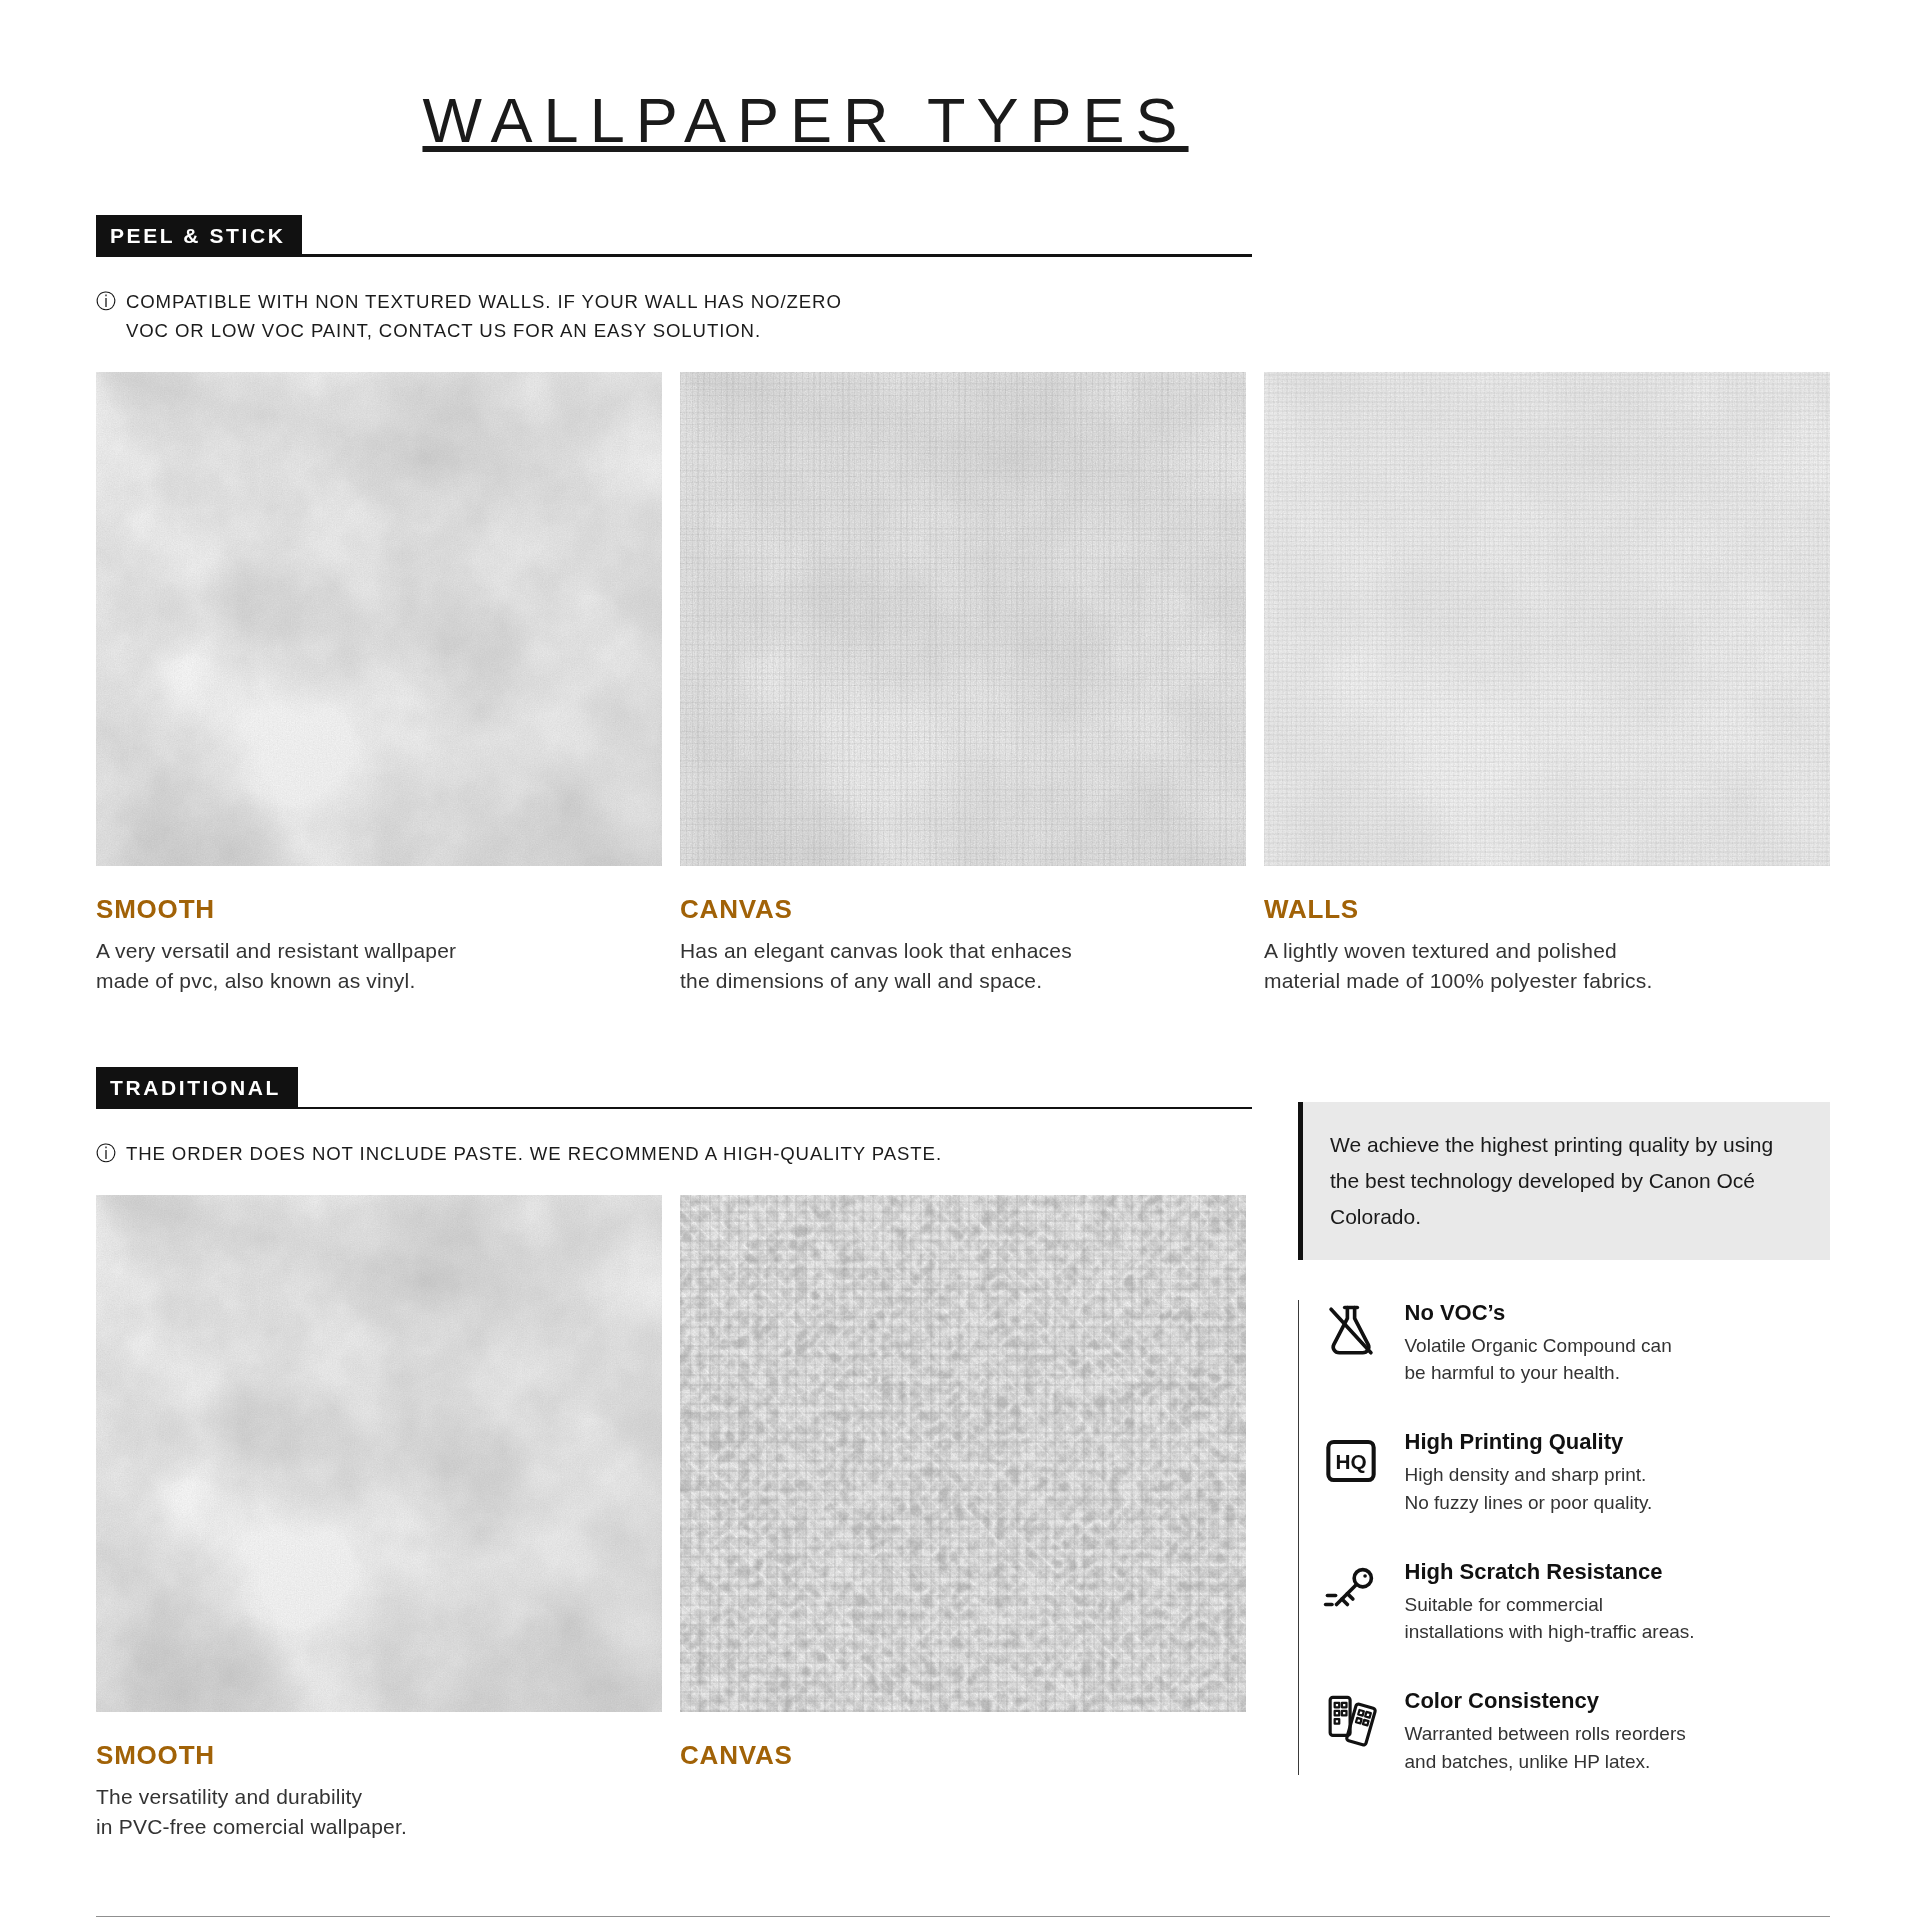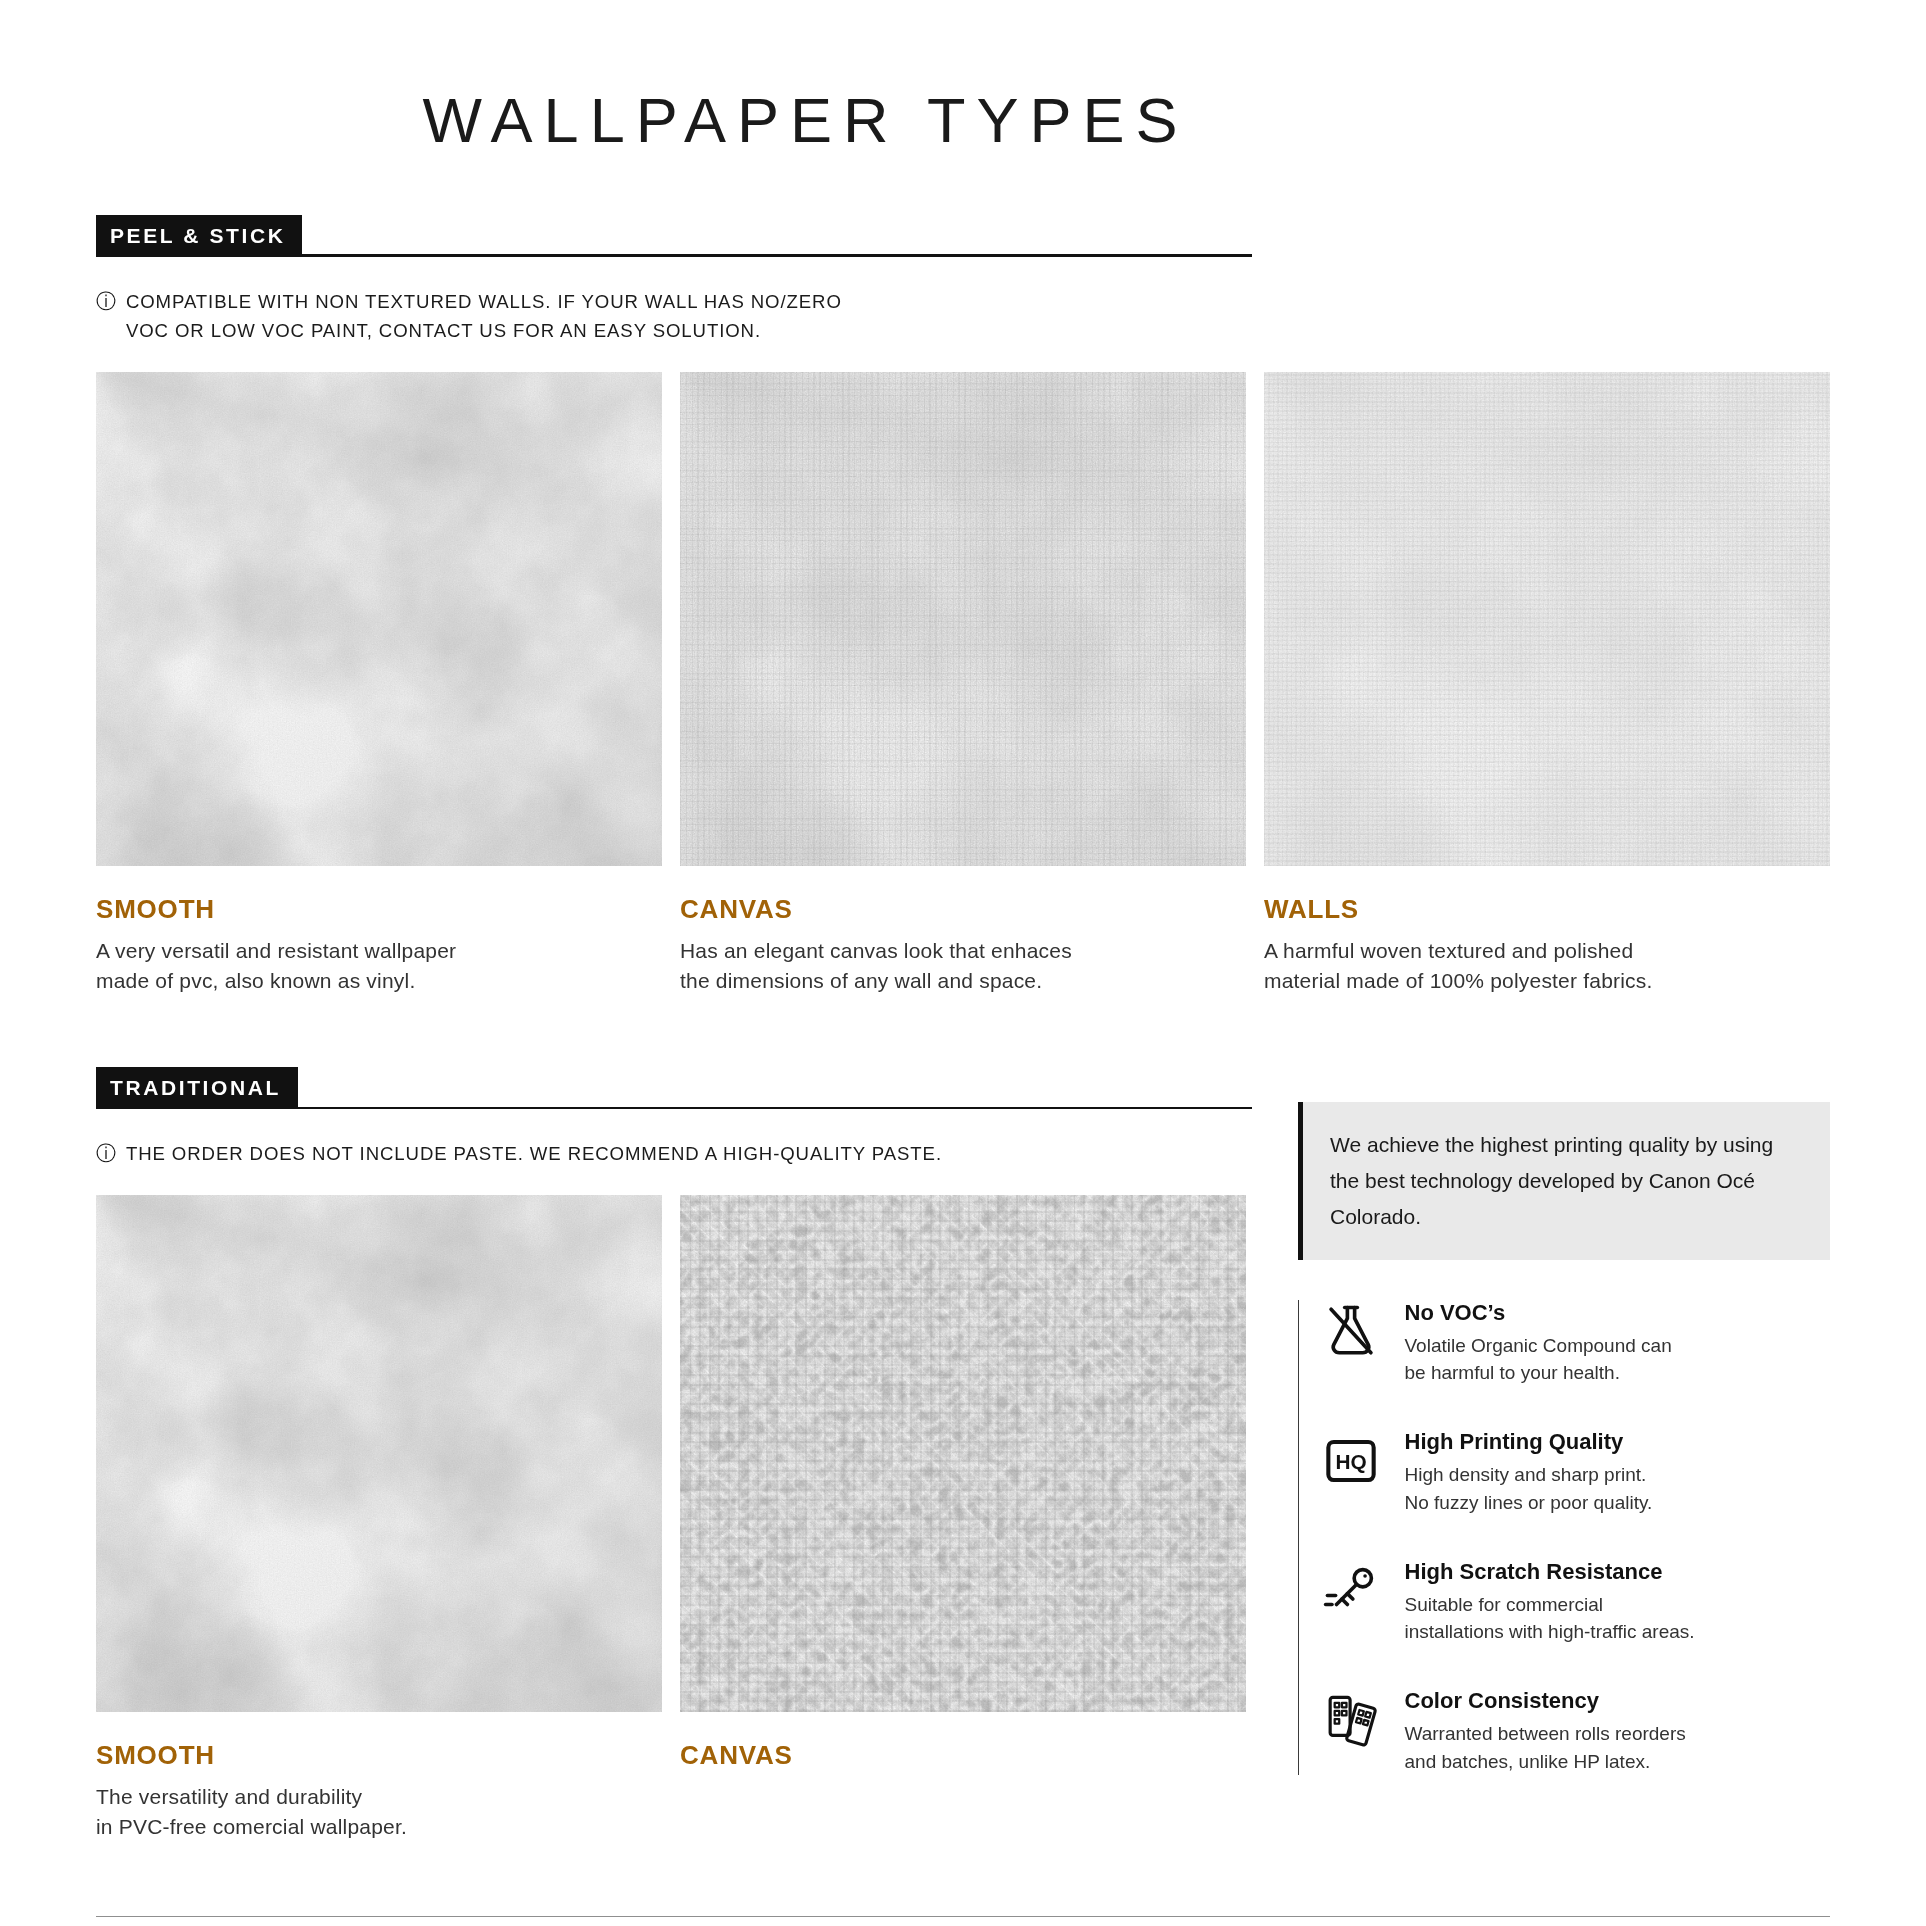--- a/index.html
+++ b/index.html
@@ -12,20 +12,21 @@
 
   
   .title{
     margin:45px 0 0 0;
     text-align:center;
     padding-right:315px;
     font-size:63px;
     font-weight:400;
     letter-spacing:11px;
     color:#1a1a1a;
+    text-decoration:underline;
   }
 
   
   .section-header{
     display:flex;align-items:flex-end;
     width:1156px;
   }
   .sec-peel{margin-top:59px;}
   .badge{
     background:#111;color:#fff;
@@ -179,21 +180,21 @@
       </div>
 
       <div class="swatch-card">
         <div class="swatch tex-fabric">
           <svg class="noise" preserveAspectRatio="none" viewBox="0 0 881 770" width="566" height="494">
             <rect width="100%" height="100%" filter="url(#grain-cloud)" opacity="0.2"></rect>
             <rect width="100%" height="100%" filter="url(#grain-fine)" opacity="0.22"></rect>
           </svg>
         </div>
         <h3 class="card-name">WALLS</h3>
-        <p class="card-desc"><span>A harmful woven textured and polished</span><br><span>material made of 100% polyester fabrics.</span></p>
+        <p class="card-desc"><span>A lightly woven textured and polished</span><br><span>material made of 100% polyester fabrics.</span></p>
       </div>
 
     </div>
   </section>
 
   <div class="bottom">
 
     <section class="bottom-left">
       <div class="section-header">
         <span class="badge">TRADITIONAL</span>

